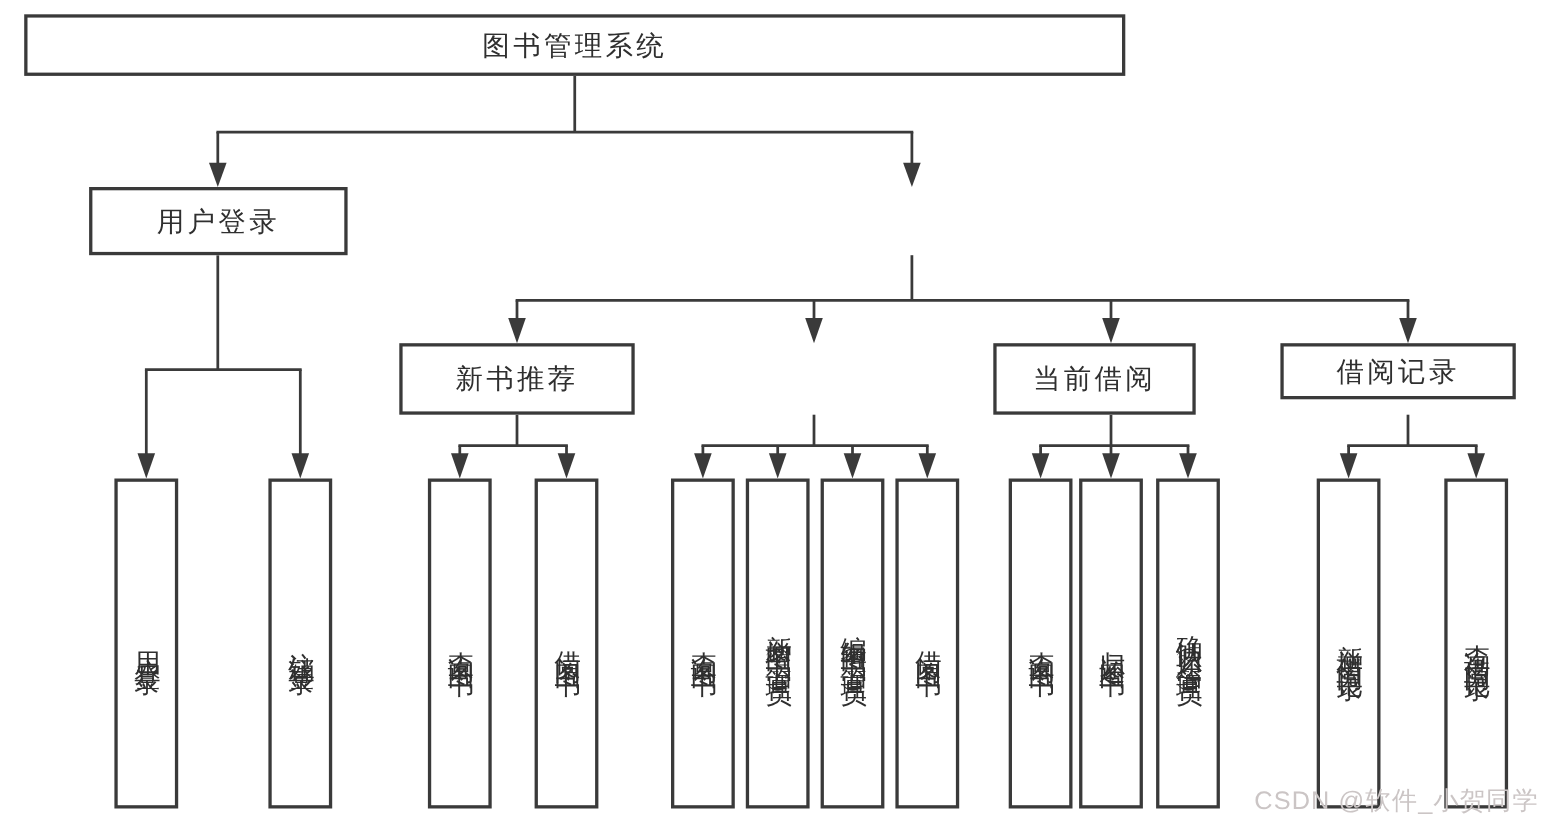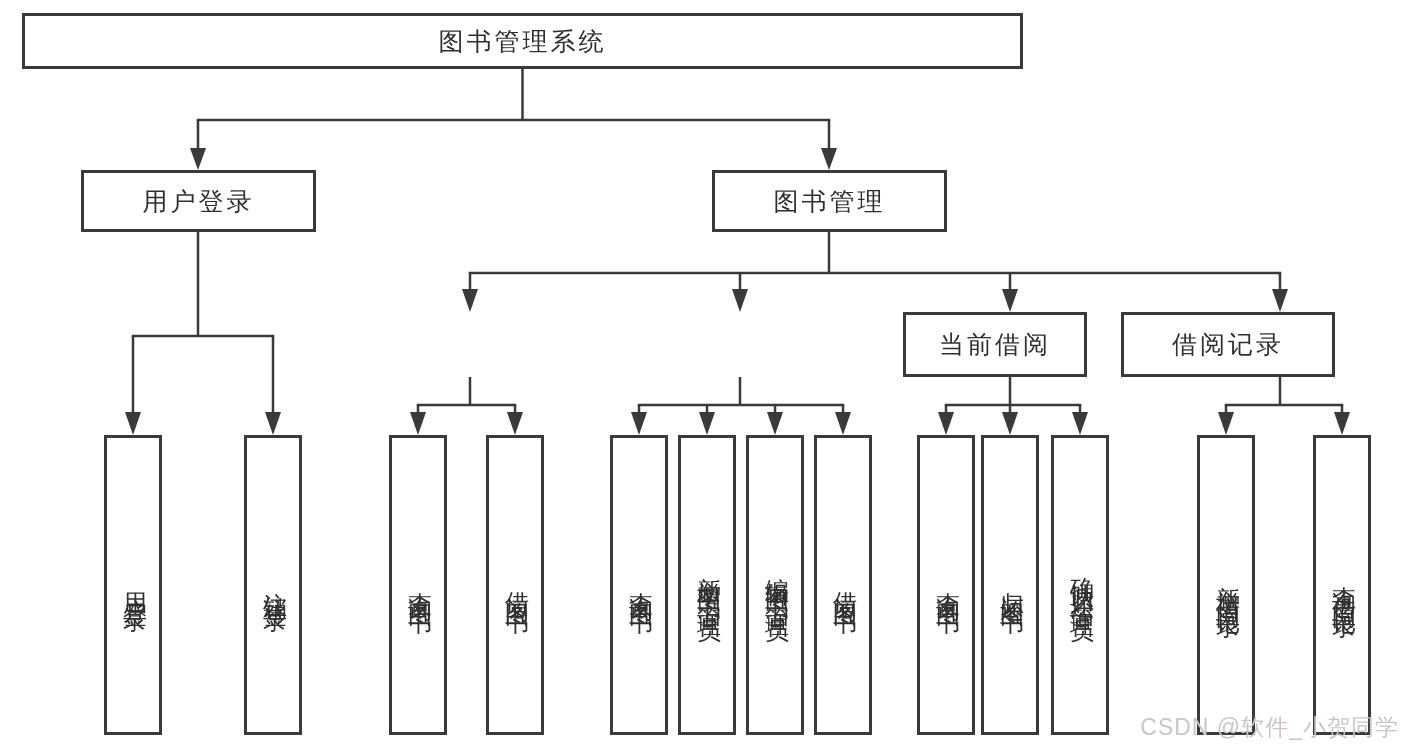--- a/index.html
+++ b/index.html
@@ -24,21 +24,20 @@
   }
   .box{
     position:absolute;
     box-sizing:border-box;
     border:3px solid var(--line);
     background:#fff;
     display:flex;
     align-items:center;
     justify-content:center;
     text-align:center;
-    font-family:Liberation Mono, monospace;
   }
   .box.h{
     font-size:25px;
     letter-spacing:3px;
   }
   .box.v span{
     writing-mode:vertical-rl;
     text-orientation:mixed;
     font-size:24px;
     letter-spacing:6px;
@@ -127,28 +126,28 @@
     </g>
   </svg>
 
   <div class="box h" style="left:22px;top:13px;width:1001px;height:56px">
     <span>图书管理系统</span>
   </div>
 
   <div class="box h" style="left:81px;top:170px;width:235px;height:62px">
     <span>用户登录</span>
   </div>
-  <div class="box h" style="left:712px;top:170px;width:235px;height:62px">
-    <span>图书管理</span>
+
+  <div class="box h" style="left:363px;top:312px;width:214px;height:65px">
+    <span>新书推荐</span>
   </div>
-
   <div class="box h" style="left:903px;top:312px;width:184px;height:65px">
     <span>当前借阅</span>
   </div>
-  <div class="box h" style="left:1121px;top:312px;width:214px;height:65px">
+  <div class="box h" style="left:1164px;top:312px;width:214px;height:51px">
     <span>借阅记录</span>
   </div>
 
   <div class="box v" style="left:104px;top:435px;width:58px;height:300px">
     <span>用户登录</span>
   </div>
   <div class="box v" style="left:244px;top:435px;width:58px;height:300px">
     <span>注销登录</span>
   </div>
 

